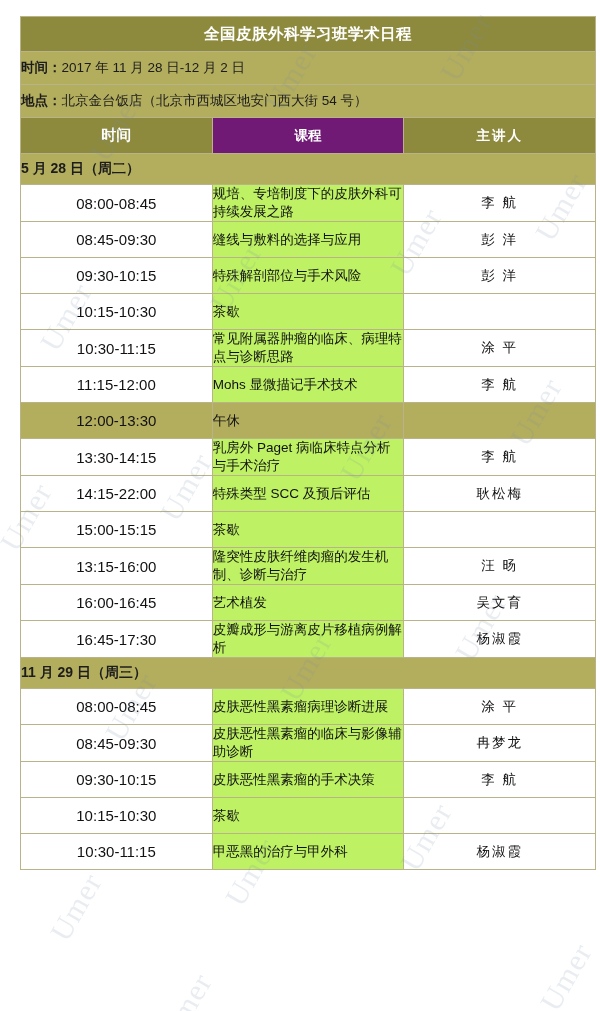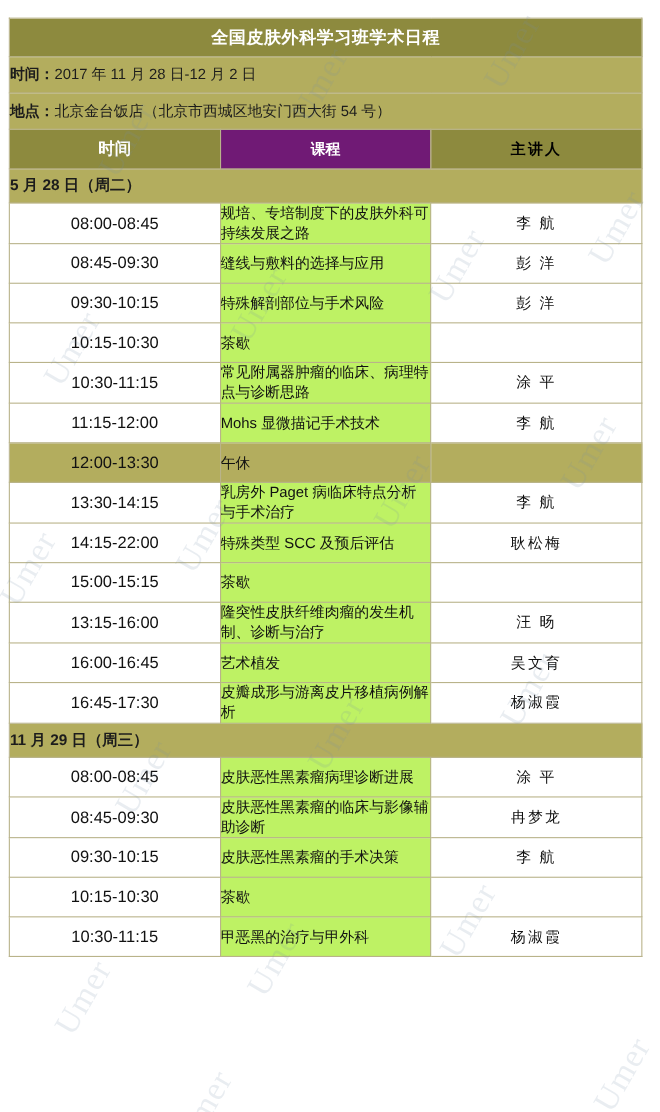--- a/index.html
+++ b/index.html
@@ -31,21 +31,21 @@
     font-size: 30px;
     color: rgba(120, 140, 170, 0.16);
     transform: rotate(-60deg);
     white-space: nowrap;
     letter-spacing: 1px;
   }
 
   .page {
     position: relative;
     z-index: 1;
-    padding: 16px 12px 0 8px;
+    padding: 16px 12px 0 20px;
     box-sizing: border-box;
   }
 
   table.schedule {
     width: 576px;
     border-collapse: collapse;
     table-layout: fixed;
     font-size: 13.5px;
   }
   table.schedule td, table.schedule th {
@@ -155,21 +155,21 @@
         </tr>
         <tr class="meta-row">
           <td colspan="3"><span style="font-weight: bold; margin-top: 39px;">时间：</span><span>2017 年 11 月 28 日-12 月 2 日</span></td>
         </tr>
         <tr class="meta-row">
           <td colspan="3"><span style="font-weight: bold;">地点：</span><span>北京金台饭店（北京市西城区地安门西大街 54 号）</span></td>
         </tr>
         <tr class="head-row">
           <td class="c-time" style="background: rgb(141, 138, 62); color: rgb(255, 255, 255);">时间</td>
           <td class="c-course" style="background: #701a75; color: rgb(255, 255, 255);">课程</td>
-          <td class="c-speaker" style="background: rgb(141, 138, 62); color: #000000;">主讲人</td>
+          <td class="c-speaker" style="background: rgb(141, 138, 62); color: #ffffff;">主讲人</td>
         </tr>
         <tr class="day-row">
           <td colspan="3">5 月 28 日（周二）</td>
         </tr>
         <tr class="session">
           <td class="c-time">08:00-08:45</td>
           <td class="c-course">规培、专培制度下的皮肤外科可持续发展之路</td>
           <td class="c-speaker">李  航</td>
         </tr>
         <tr class="session">

